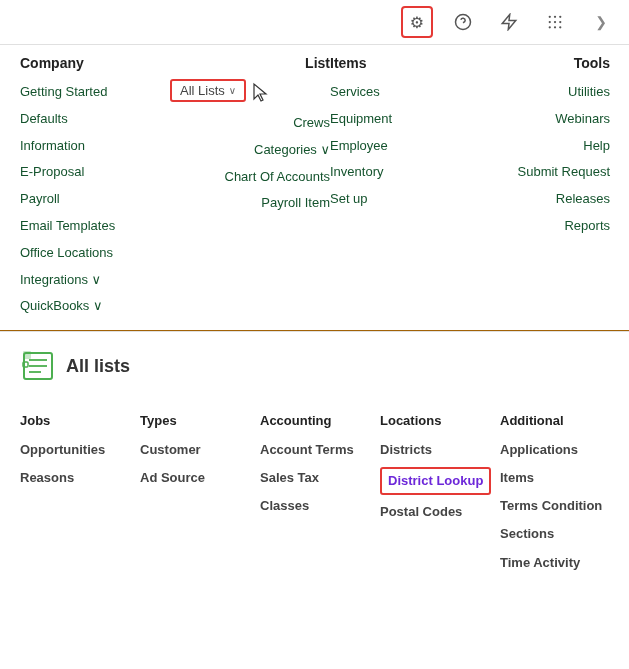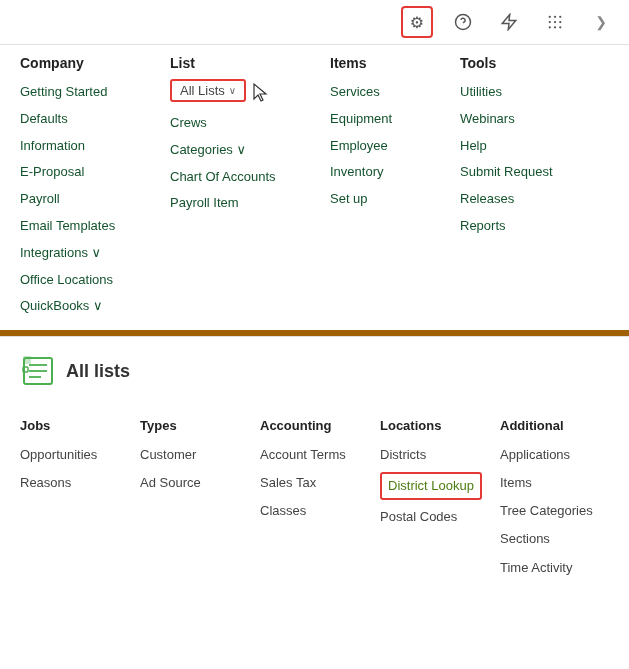--- a/index.html
+++ b/index.html
@@ -40,32 +40,32 @@
     }
     .toolbar-icon.chevron-icon {
       font-size: 14px;
       color: #888;
     }
 
     
     .nav-menu {
       display: flex;
       padding: 10px 20px 10px 20px;
-      border-bottom: 6px solid #a16207;
+      border-bottom: 1px solid #a16207;
       gap: 0;
     }
     .nav-column {
       display: flex;
       flex-direction: column;
       min-width: 140px;
     }
     .nav-column.company { min-width: 150px; }
-    .nav-column.list { min-width: 160px; }
+    .nav-column.list { min-width: 160px; text-align: right; }
     .nav-column.items { min-width: 130px; }
-    .nav-column.tools { min-width: 150px; }
+    .nav-column.tools { min-width: 150px; text-align: right; }
 
     .nav-header {
       font-weight: bold;
       font-size: 14px;
       color: #222;
       margin-bottom: 8px;
     }
     .nav-item {
       padding: 3px 0;
       color: #14532d;
@@ -135,29 +135,30 @@
       font-size: 13px;
       color: #222;
       margin-bottom: 8px;
     }
     .bottom-item {
       padding: 3px 0;
       color: #444;
       cursor: pointer;
       font-size: 13px;
       line-height: 1.7;
+      font-weight: bold;
     }
 
     
     .district-lookup {
       display: inline-block;
       border: 2px solid #e53935;
       padding: 1px 6px;
       border-radius: 3px;
-      color: #4d7c0f;
+      color: #6d28d9;
       cursor: pointer;
       font-size: 13px;
     }
 
     .divider-line {
       border: none;
       border-top: 1px solid #e0e0e0;
       margin: 0;
     }
   </style>
@@ -197,22 +198,22 @@
 <div class="nav-menu">
 
   <div class="nav-column company">
     <div class="nav-header">Company</div>
     <div class="nav-item">Getting Started</div>
     <div class="nav-item">Defaults</div>
     <div class="nav-item">Information</div>
     <div class="nav-item">E-Proposal</div>
     <div class="nav-item">Payroll</div>
     <div class="nav-item">Email Templates</div>
+    <div class="nav-item">Office Locations</div>
     <div class="nav-item">Integrations ∨</div>
-    <div class="nav-item">Office Locations</div>
     <div class="nav-item">QuickBooks ∨</div>
   </div>
 
   <div class="nav-column list">
     <div class="nav-header">List</div>
     <div style="display:flex; align-items:center; gap:6px; margin-bottom:4px;">
       <div class="all-lists-btn">
         <span>All Lists</span>
         <span class="chevron">∨</span>
       </div>
@@ -291,18 +292,18 @@
       <div class="bottom-item">
         <span class="district-lookup">District Lookup</span>
       </div>
       <div class="bottom-item">Postal Codes</div>
     </div>
 
     <div class="bottom-column">
       <div class="bottom-col-header">Additional</div>
       <div class="bottom-item">Applications</div>
       <div class="bottom-item">Items</div>
-      <div class="bottom-item">Tree Categories</div>
+      <div class="bottom-item">Terms Condition</div>
       <div class="bottom-item">Sections</div>
       <div class="bottom-item">Time Activity</div>
     </div>
   </div>
 </div>
 
 </body></html>

